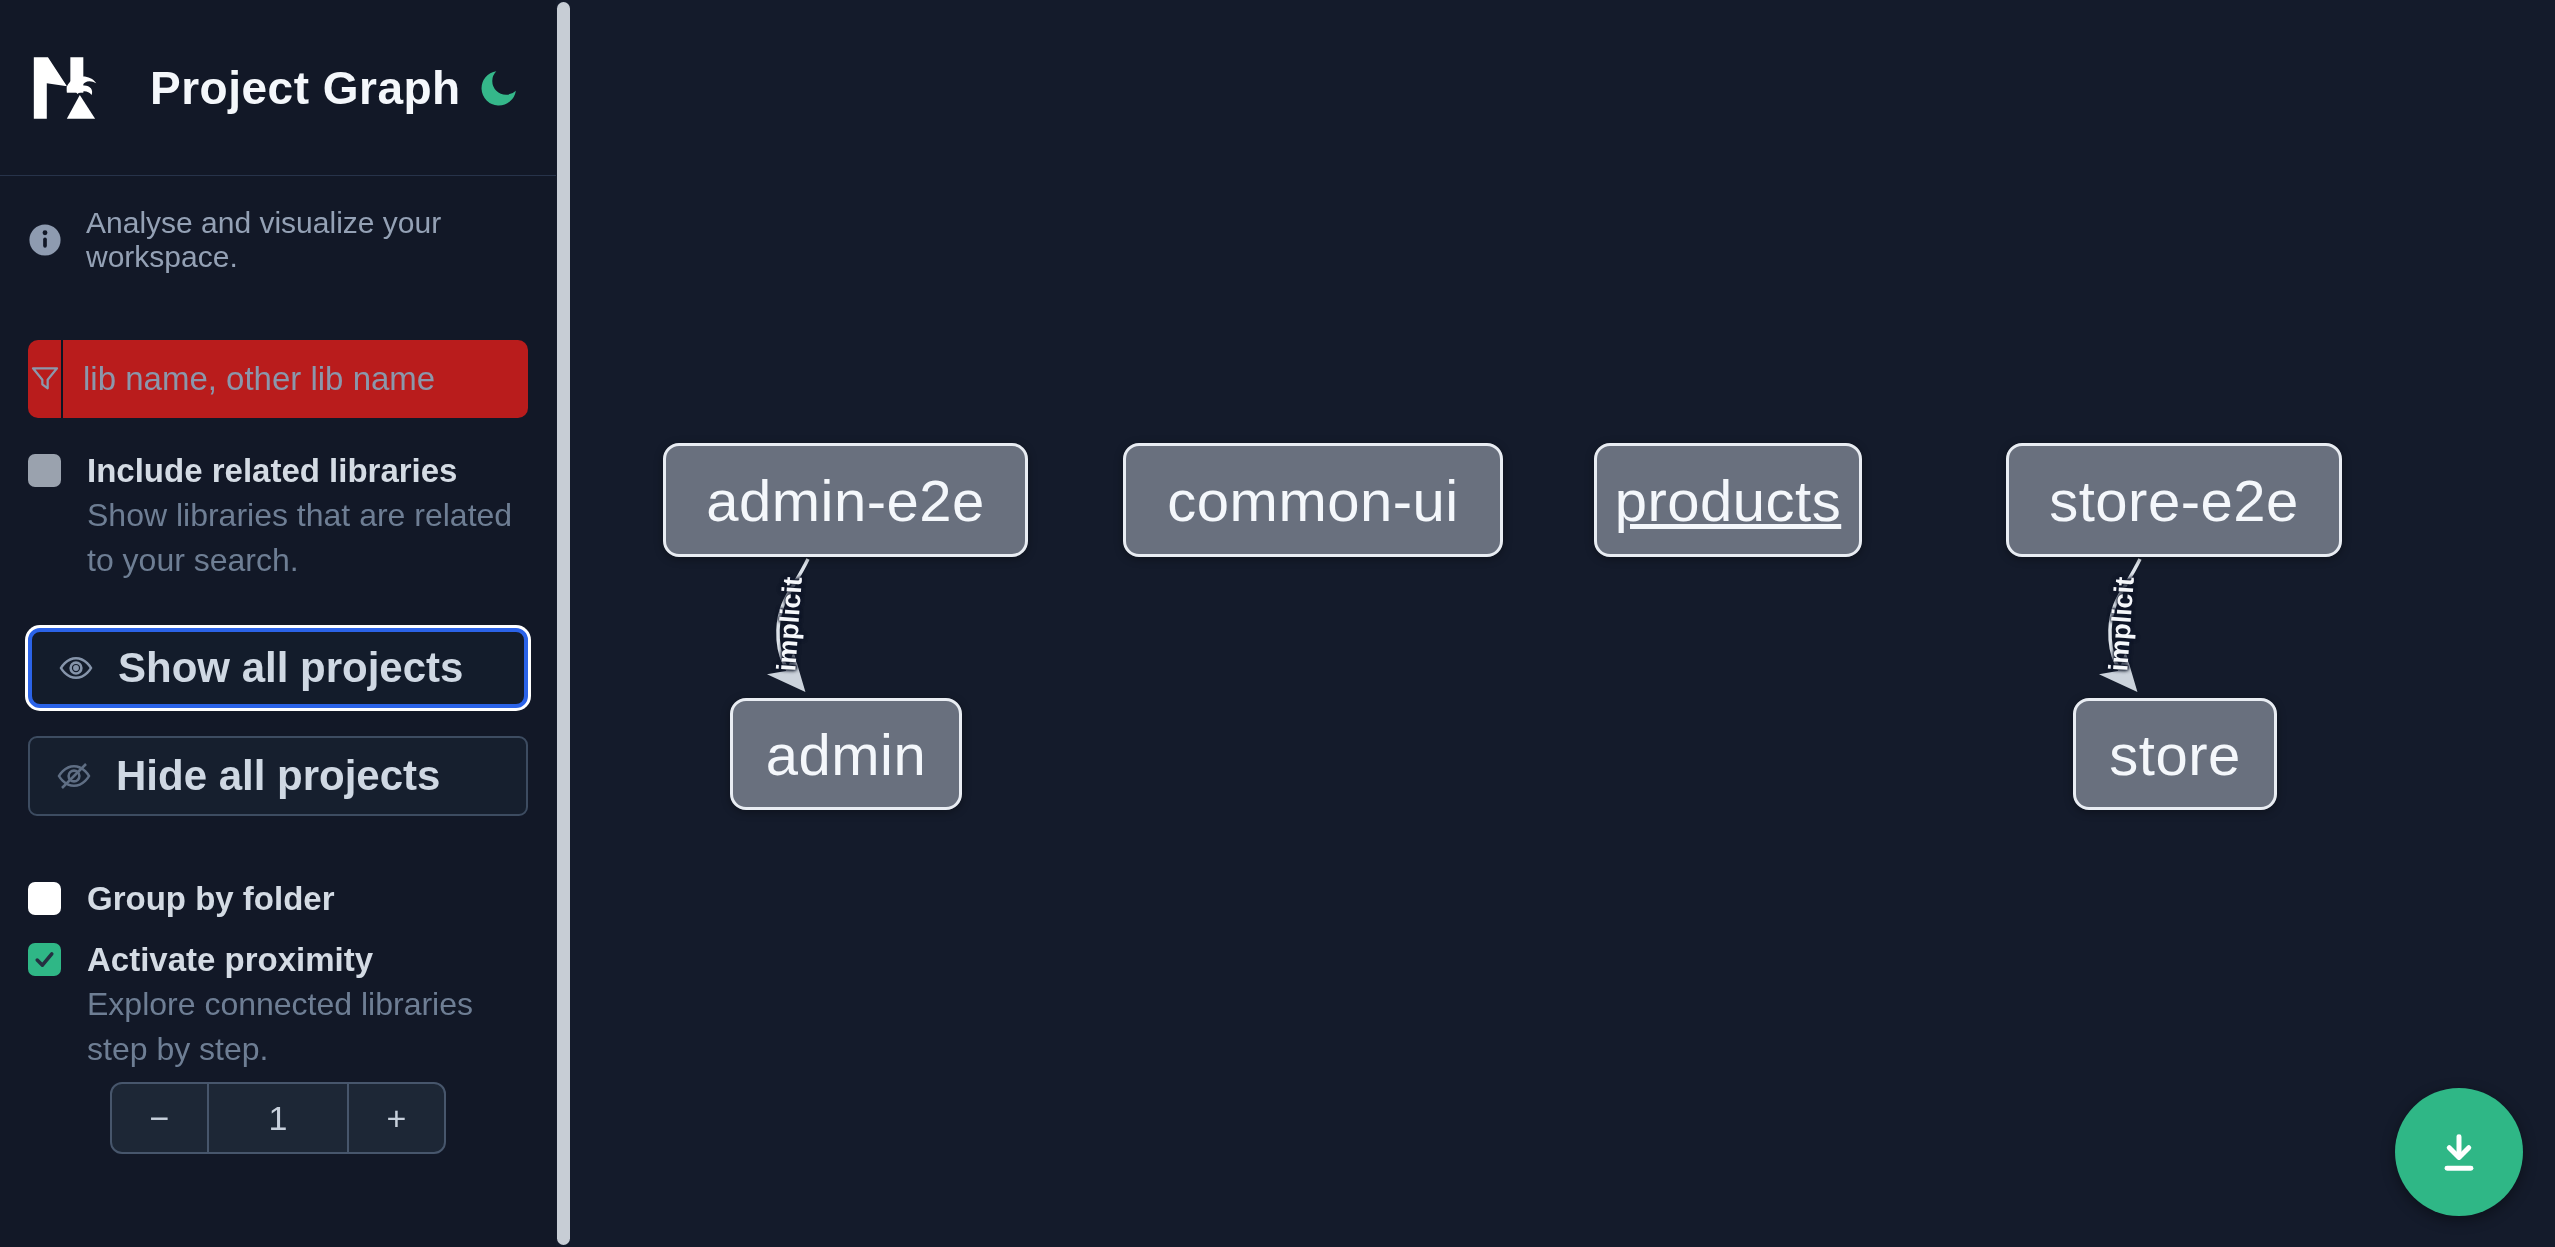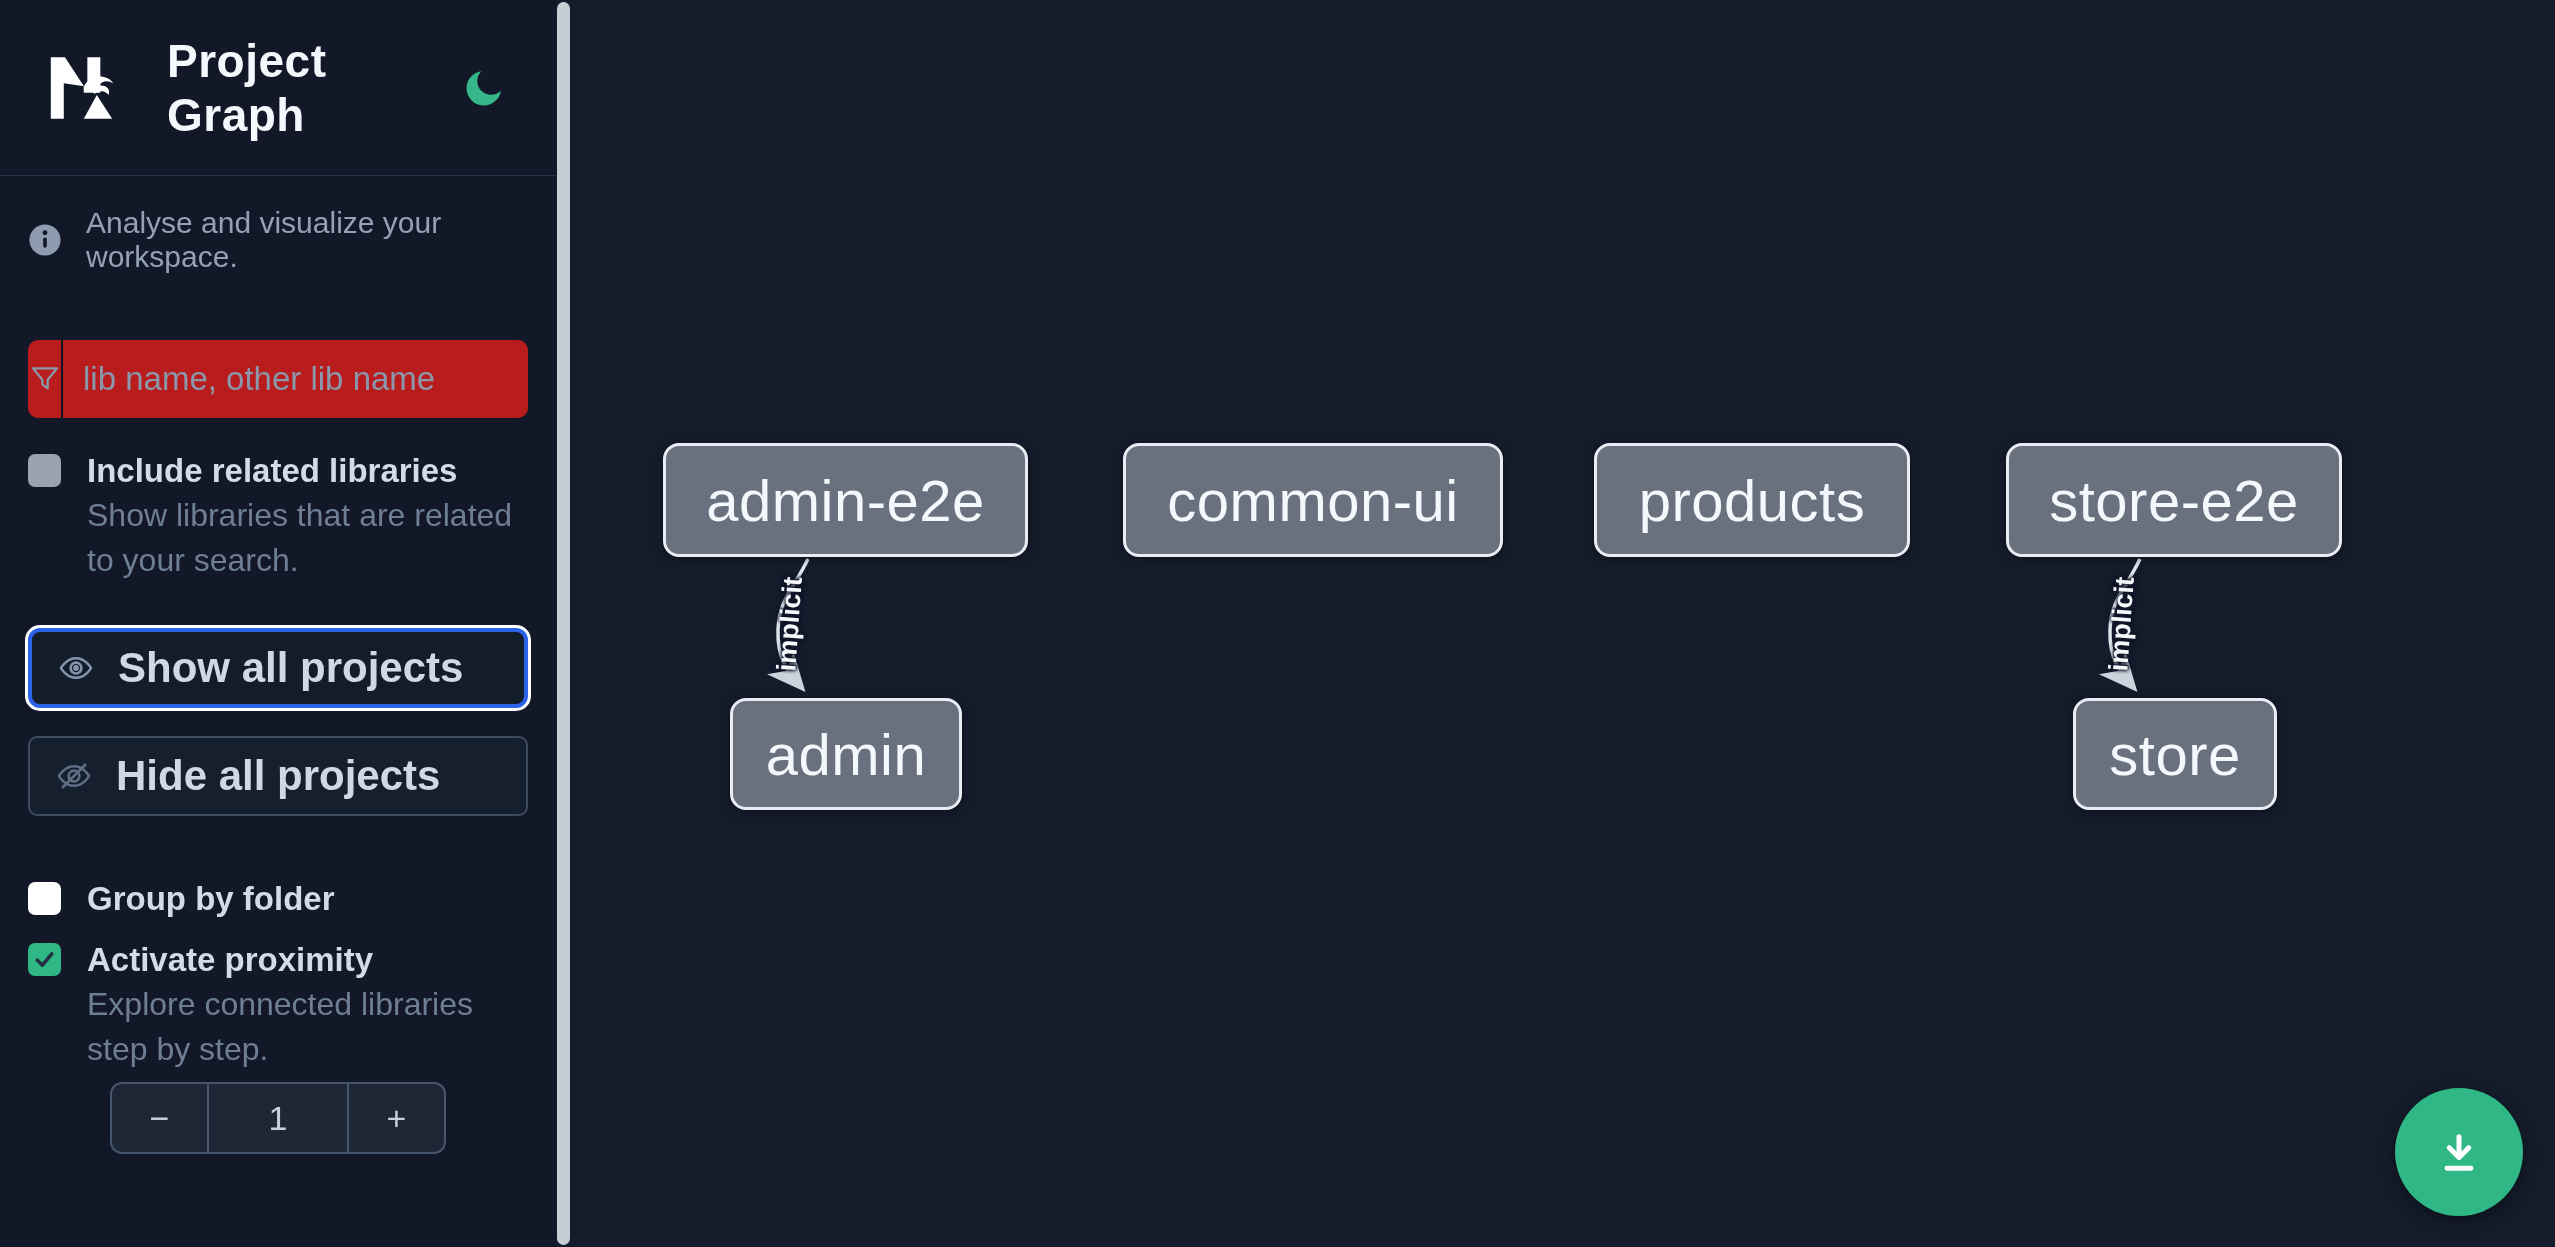--- a/index.html
+++ b/index.html
@@ -4,21 +4,21 @@
 <style>
   * { margin:0; padding:0; box-sizing:border-box; }
   html,body { width:2555px; height:1247px; overflow:hidden;
     font-family:"Liberation Sans","DejaVu Sans",sans-serif;
     background:#141b2b; }
 
   
   .sidebar { position:absolute; left:0; top:0; width:556px; height:1247px;
     background:#121827; color:#d4dbe4; }
   .sb-header { height:176px; display:flex; align-items:center;
-    padding:0 47px; border-bottom:1px solid #27334a; }
+    padding:0 30px; border-bottom:1px solid #27334a; }
   .nx-logo { width:76px; height:66px; flex:0 0 auto; }
   .sb-title { margin-left:44px; font-size:46px; font-weight:700; color:#f4f7fb; letter-spacing:.5px; }
   .theme-btn { margin-left:auto; width:54px; height:54px; border:none; background:transparent;
     display:flex; align-items:center; justify-content:center; cursor:pointer; }
   .theme-btn svg { width:46px; height:46px; }
 
   .sb-body { padding:0 28px; }
 
   .info-row { margin-top:30px; display:flex; align-items:center; gap:24px; }
   .info-row svg { width:34px; height:34px; flex:0 0 auto; }
@@ -190,21 +190,21 @@
     </defs>
     <path d="M 237 559 C 222 590 208 600 207 630 C 206 660 218 673 231 688" fill="none" stroke="#dde3ea" stroke-width="3.5" marker-end="url(#arrow)"></path>
     <path d="M 1569 559 C 1554 590 1540 600 1539 630 C 1538 660 1550 673 1563 688" fill="none" stroke="#dde3ea" stroke-width="3.5" marker-end="url(#arrow)"></path>
   </svg>
 
   <div class="edge-label" style="left:219px; top:624px;">implicit</div>
   <div class="edge-label" style="left:1551px; top:624px;">implicit</div>
 
   <div class="node" style="left:92px;  top:443px; width:365px; height:114px;">admin-e2e</div>
   <div class="node" style="left:552px; top:443px; width:380px; height:114px;">common-ui</div>
-  <div class="node" style="left:1023px; top:443px; width:316px; height:114px;">products</div>
+  <div class="node" style="left:1023px; top:443px; width:268px; height:114px;text-decoration:underline;">products</div>
   <div class="node" style="left:1435px; top:443px; width:336px; height:114px;">store-e2e</div>
   <div class="node" style="left:159px; top:698px; width:232px; height:112px;">admin</div>
   <div class="node" style="left:1502px; top:698px; width:204px; height:112px;">store</div>
 
   <button class="fab">
     <svg viewBox="0 0 48 48" fill="none" stroke="#ffffff" stroke-width="4.6" stroke-linecap="round" stroke-linejoin="round">
       <path d="M24 10v18"></path>
       <path d="M15 20l9 9 9-9"></path>
       <path d="M13 39h22"></path>
     </svg>

